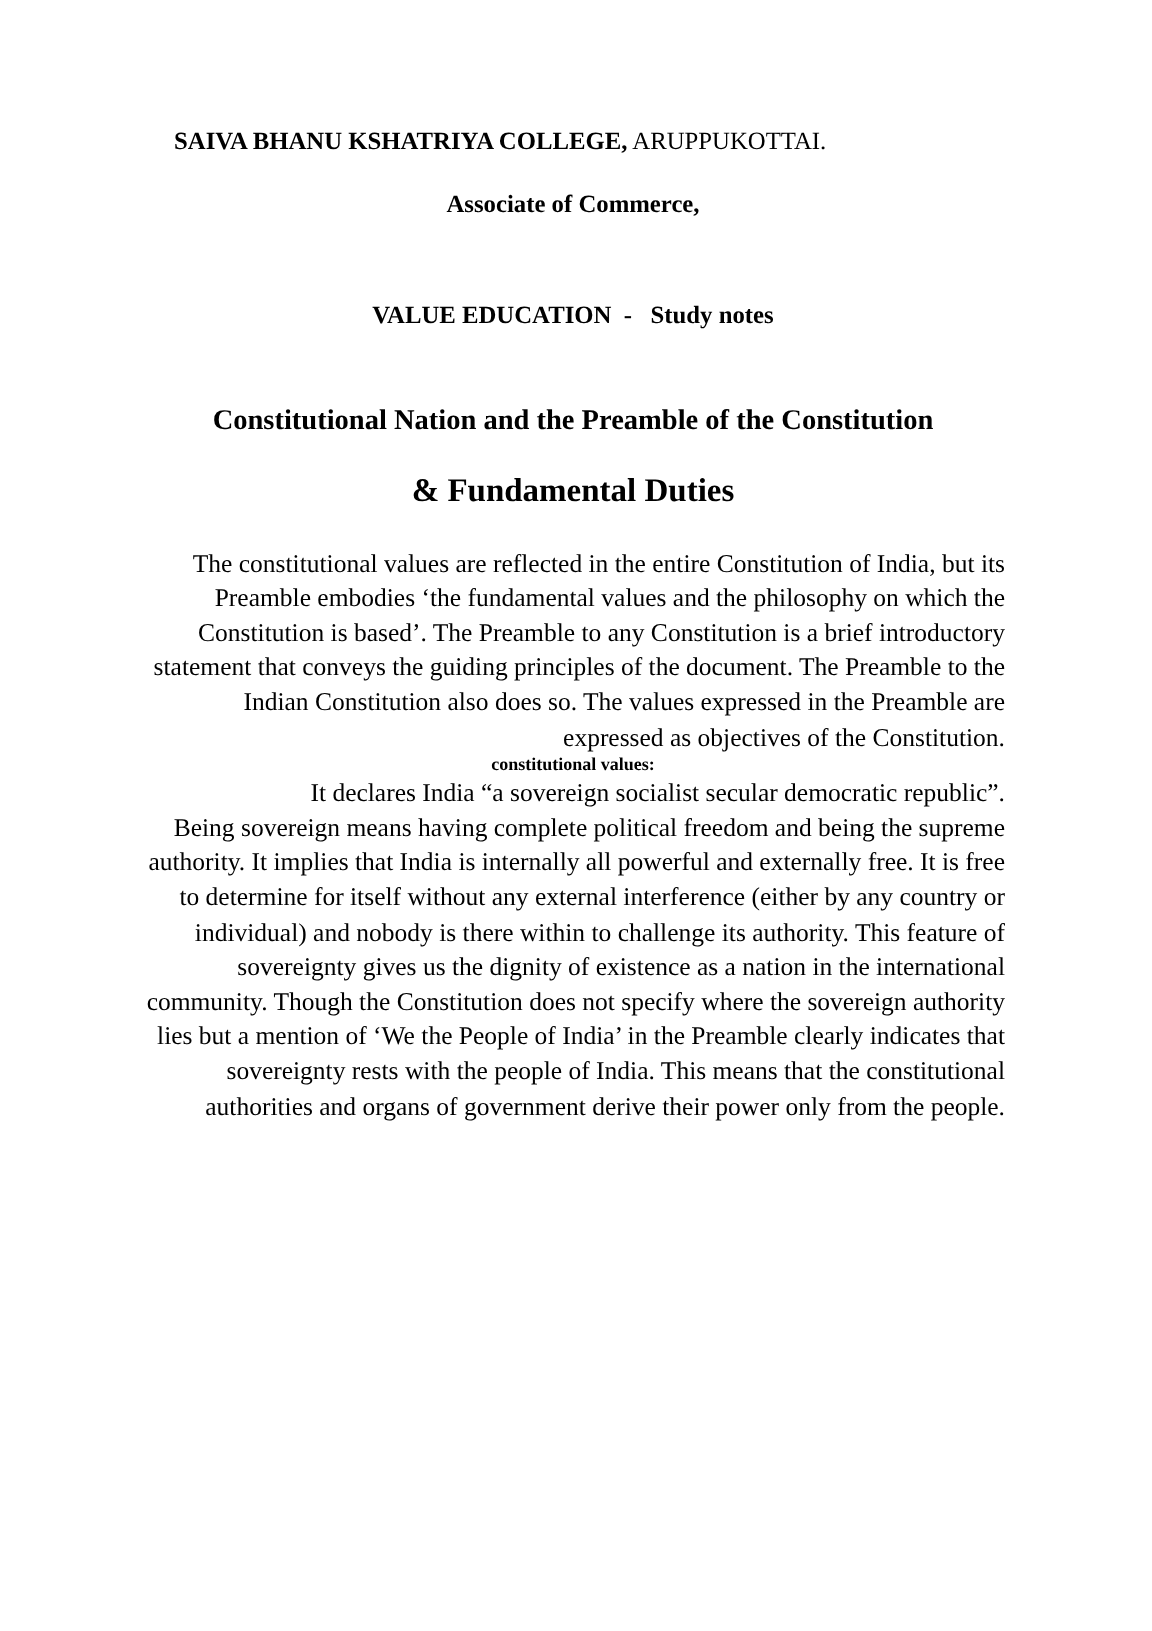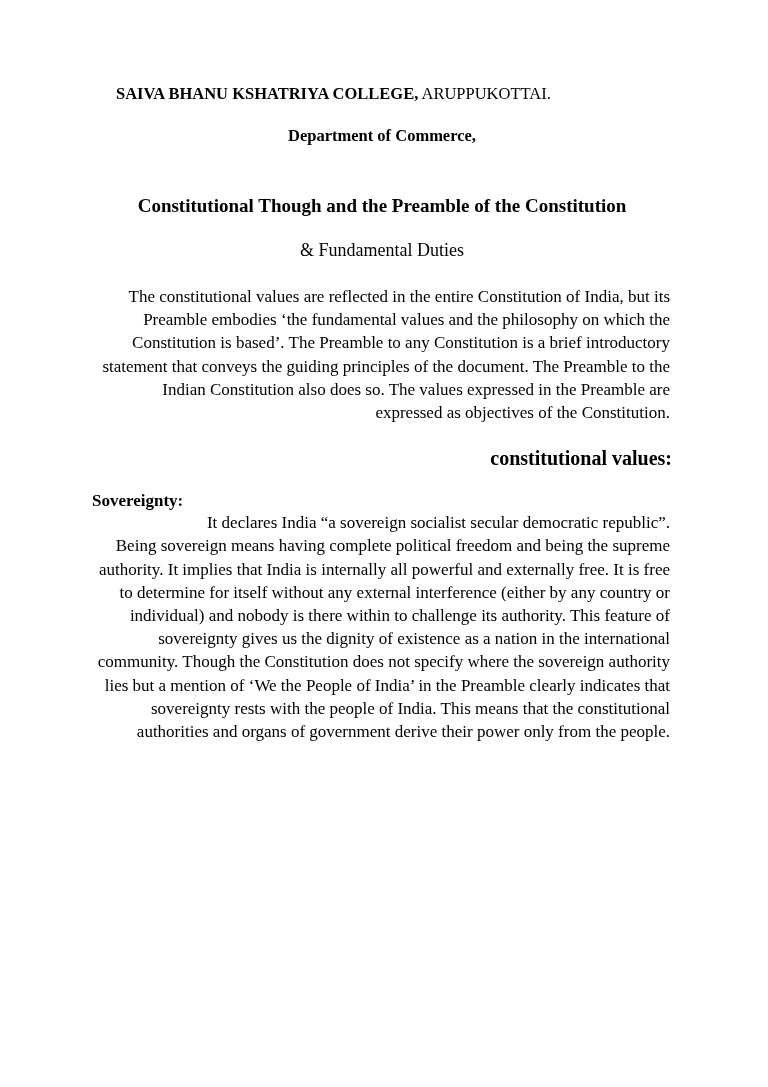--- a/index.html
+++ b/index.html
@@ -70,22 +70,22 @@
   .doc-title {
     margin-top: 52px;
     text-align: center;
     font-size: 19px;
     font-weight: bold;
     line-height: 1.0;
   }
   .doc-subtitle {
     margin-top: 26px;
     text-align: center;
-    font-size: 18px;
-    font-weight: normal;
+    font-size: 22px;
+    font-weight: bold;
     line-height: 1.0;
   }
 
   
   .para {
     font-size: 17px;
     line-height: 23.2px;
     text-align: right;
     margin: 0;
   }
@@ -93,23 +93,22 @@
     margin-top: 26px;
     width: 578px;
   }
   .para-2 {
     margin-top: 23px;
     width: 580px;
     text-align: justify;
     text-justify: inter-word;
   }
   .section-heading {
-    margin-top: 24px;
-    text-align: right;
-    font-size: 20px;
+    text-align: center;
+    font-size: 12px;
     font-weight: bold;
     line-height: 1.0;
   }
   .sub-heading {
     margin-top: 24px;
     text-align: left;
     font-size: 17px;
     font-weight: bold;
     line-height: 1.0;
   }
@@ -120,28 +119,28 @@
   }
 </style>
 </head>
 <body>
 
 <div class="page">
   <div class="content">
 
     <div class="masthead">
       <div class="mast-line mast-line-1"><span class="b">SAIVA BHANU KSHATRIYA COLLEGE,</span><span class="reg"> ARUPPUKOTTAI.</span></div>
-      <div class="mast-line mast-line-2 b">Department of Commerce,</div>
+      <div class="mast-line mast-line-2 b">Associate of Commerce,</div>
     </div>
 
+    <div class="course-line">VALUE EDUCATION  -   Study notes</div>
 
-    <div class="doc-title">Constitutional Though and the Preamble of the Constitution</div>
+    <div class="doc-title">Constitutional Nation and the Preamble of the Constitution</div>
     <div class="doc-subtitle">&amp; Fundamental Duties</div>
 
     <p class="para para-1">The constitutional values are reflected in the entire Constitution of India, but its Preamble embodies ‘the fundamental values and the philosophy on which the Constitution is based’. The Preamble to any Constitution is a brief introductory statement that conveys the guiding principles of the document. The Preamble to the Indian Constitution also does so. The values expressed in the Preamble are expressed as objectives of the Constitution.</p>
 
     <div class="section-heading">constitutional values:</div>
-    <div class="sub-heading">Sovereignty:</div>
 
     <p class="para para-3">It declares India “a sovereign socialist secular democratic republic”. Being sovereign means having complete political freedom and being the supreme authority. It implies that India is internally all powerful and externally free. It is free to determine for itself without any external interference (either by any country or individual) and nobody is there within to challenge its authority. This feature of sovereignty gives us the dignity of existence as a nation in the international community. Though the Constitution does not specify where the sovereign authority lies but a mention of ‘We the People of India’ in the Preamble clearly indicates that sovereignty rests with the people of India. This means that the constitutional authorities and organs of government derive their power only from the people.</p>
 
   </div>
 </div>
 
 </body></html>

